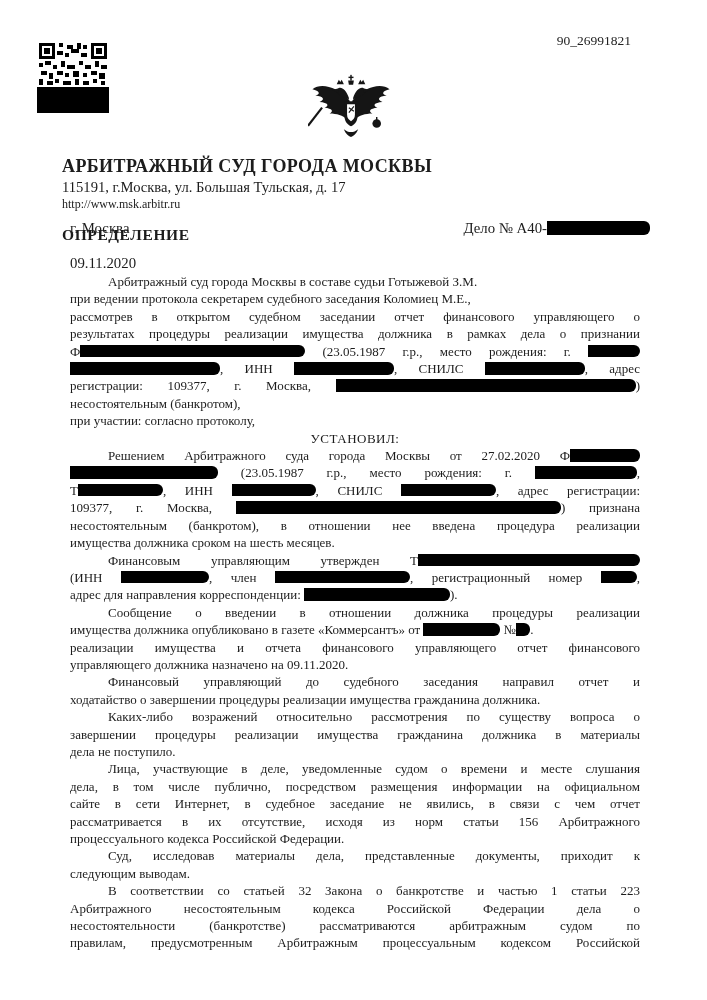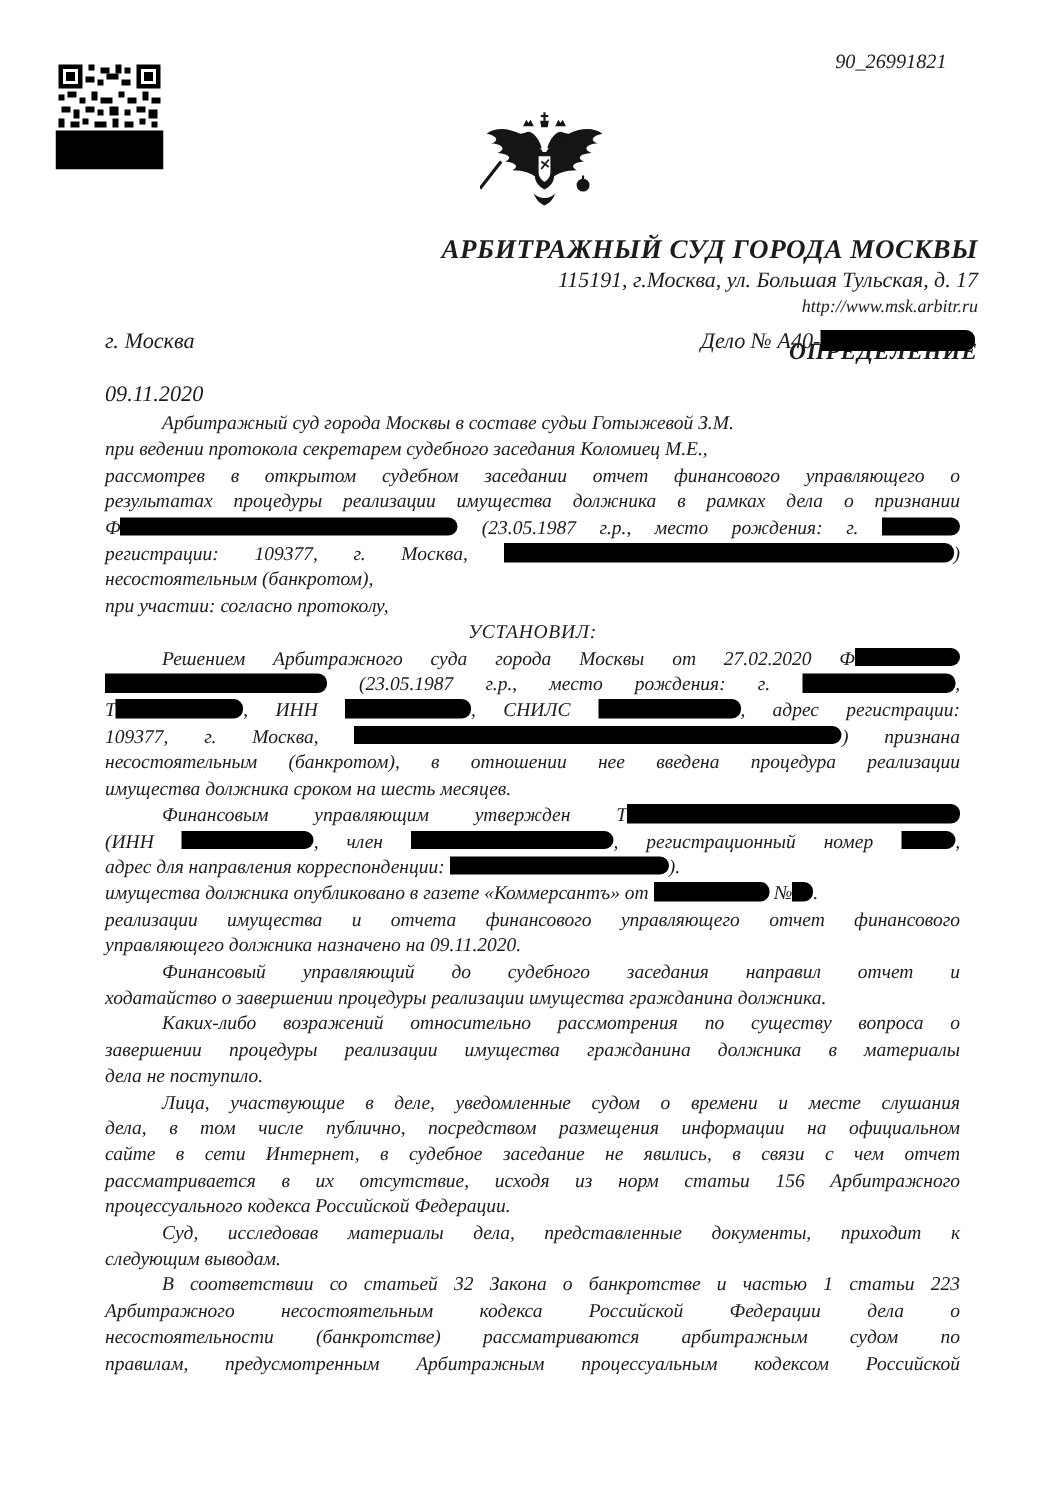--- a/index.html
+++ b/index.html
@@ -1,23 +1,23 @@
 <!DOCTYPE html>
 <html><head>
 <meta charset="utf-8">
 <style>
   html,body{margin:0;padding:0;background:#e8e8e8;}
   .page{
     position:relative;width:707px;height:1000px;background:#ffffff;
     font-family:"Liberation Serif","DejaVu Serif",serif;color:#1c1c1c;
-    overflow:hidden;margin:0 auto;font-style:italic;
+    overflow:hidden;margin:0 auto;
   }
   .docnum{position:absolute;top:33px;right:76px;font-size:13.5px;color:#222;}
   .qr{position:absolute;top:41px;left:37px;width:72px;height:72px;}
-  .headblock{position:absolute;top:72px;left:74px;width:578px;text-align:right;}
+  .headblock{position:absolute;top:72px;left:62px;width:578px;text-align:left;}
   .emblem{display:block;margin:0 auto 4px auto;}
   .court-name{font-size:18px;font-weight:bold;letter-spacing:.4px;margin-top:3px;white-space:nowrap;}
   .court-addr{font-size:14.6px;margin-top:2px;}
   .court-site{font-size:12px;margin-top:1px;}
   .doc-type{font-size:15.5px;font-weight:bold;letter-spacing:.6px;margin-top:14px;}
   .caseRow{position:absolute;top:220px;left:70px;width:580px;display:flex;justify-content:space-between;font-size:14.8px;}
   .caseRight{white-space:nowrap;}
   .dateRow{position:absolute;top:255px;left:70px;font-size:14.8px;}
   .body{position:absolute;top:273px;left:70px;width:570px;font-size:13px;}
   .row{min-height:17.4px;line-height:17.4px;}
@@ -115,33 +115,35 @@
     <span class="caseRight"><span>Дело № А40-</span><span class="redact case"></span></span>
   </div>
   <div class="dateRow">09.11.2020</div>
 
   <div class="body">
       <div class="row i"><span>Арбитражный суд города Москвы в составе судьи Готыжевой З.М.</span></div>
       <div class="row"><span>при ведении протокола секретарем судебного заседания Коломиец М.Е.,</span></div>
       <div class="row j"><span>рассмотрев в открытом судебном заседании отчет финансового управляющего о</span></div>
       <div class="row j"><span>результатах процедуры реализации имущества должника в рамках дела о признании</span></div>
       <div class="row j"><span>Ф</span><span class="redact" style="width: 225px;"></span><span> (23.05.1987 г.р., место рождения: г. </span><span class="redact" style="width: 52px;"></span></div>
+      <div class="row j"><span class="redact" style="width: 150px;"></span><span>, ИНН </span><span class="redact" style="width: 100px;"></span><span>, СНИЛС </span><span class="redact" style="width: 100px;"></span><span>, адрес</span></div>
       <div class="row j"><span>регистрации: 109377, г. Москва, </span><span class="redact" style="width: 300px;"></span><span>)</span></div>
       <div class="row"><span>несостоятельным (банкротом),</span></div>
       <div class="row"><span>при участии: согласно протоколу,</span></div>
       <div class="row c"><span>УСТАНОВИЛ:</span></div>
       <div class="row j i"><span>Решением Арбитражного суда города Москвы от 27.02.2020 Ф</span><span class="redact" style="width: 70px;"></span></div>
       <div class="row j"><span class="redact" style="width: 148px;"></span><span> (23.05.1987 г.р., место рождения: г. </span><span class="redact" style="width: 102px;"></span><span>,</span></div>
       <div class="row j"><span>Т</span><span class="redact" style="width: 85px;"></span><span>, ИНН </span><span class="redact" style="width: 84px;"></span><span>, СНИЛС </span><span class="redact" style="width: 95px;"></span><span>, адрес регистрации:</span></div>
       <div class="row j"><span>109377, г. Москва, </span><span class="redact" style="width: 325px;"></span><span>) признана</span></div>
       <div class="row j"><span>несостоятельным (банкротом), в отношении нее введена процедура реализации</span></div>
       <div class="row"><span>имущества должника сроком на шесть месяцев.</span></div>
       <div class="row j i"><span>Финансовым управляющим утвержден Т</span><span class="redact" style="width: 222px;"></span></div>
       <div class="row j"><span>(ИНН </span><span class="redact" style="width: 88px;"></span><span>, член </span><span class="redact" style="width: 135px;"></span><span>, регистрационный номер </span><span class="redact" style="width: 36px;"></span><span>,</span></div>
       <div class="row"><span>адрес для направления корреспонденции: </span><span class="redact" style="width: 146px;"></span><span>).</span></div>
+      <div class="row j i"><span>Сообщение о введении в отношении должника процедуры реализации</span></div>
       <div class="row"><span>имущества должника опубликовано в газете «Коммерсантъ» от </span><span class="redact" style="width: 77px;"></span><span> №</span><span class="redact" style="width: 14px;"></span><span>.</span></div>
       <div class="row j"><span>реализации имущества и отчета финансового управляющего отчет финансового</span></div>
       <div class="row"><span>управляющего должника назначено на 09.11.2020.</span></div>
       <div class="row j i"><span>Финансовый управляющий до судебного заседания направил отчет и</span></div>
       <div class="row"><span>ходатайство о завершении процедуры реализации имущества гражданина должника.</span></div>
       <div class="row j i"><span>Каких-либо возражений относительно рассмотрения по существу вопроса о</span></div>
       <div class="row j"><span>завершении процедуры реализации имущества гражданина должника в материалы</span></div>
       <div class="row"><span>дела не поступило.</span></div>
       <div class="row j i"><span>Лица, участвующие в деле, уведомленные судом о времени и месте слушания</span></div>
       <div class="row j"><span>дела, в том числе публично, посредством размещения информации на официальном</span></div>

